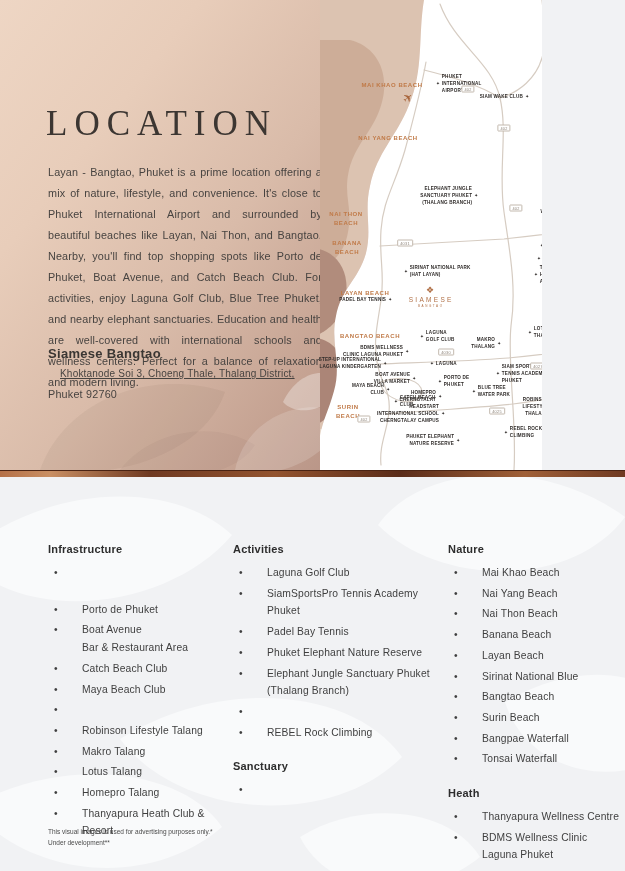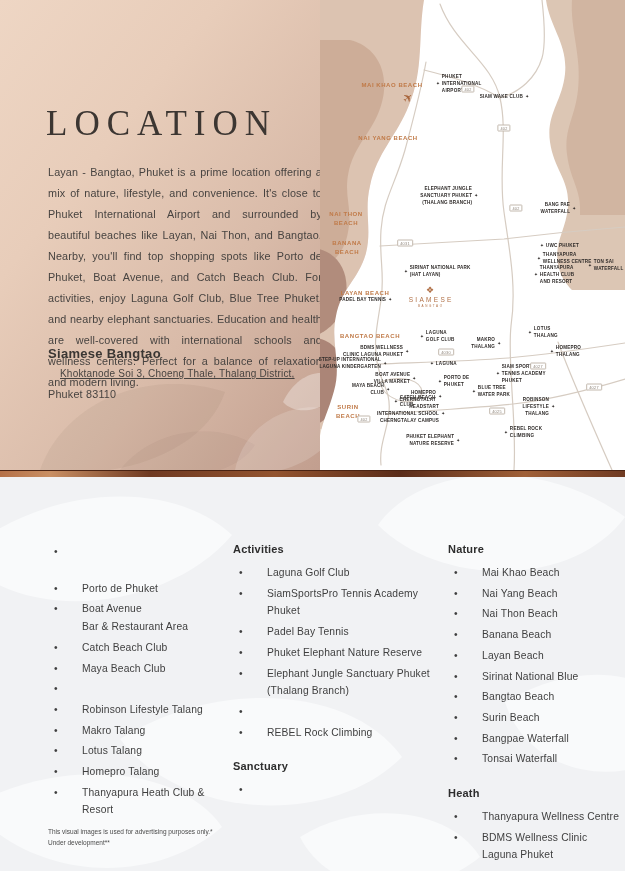--- a/index.html
+++ b/index.html
@@ -3,21 +3,21 @@
 <meta charset="utf-8">
 <style>
   html,body{margin:0;padding:0;}
   body{
     width:625px;height:871px;overflow:hidden;position:relative;
     font-family:"Liberation Sans","DejaVu Sans",sans-serif;
     background:#f1f2f4;
   }
   
   .hero{
-    position:relative;width:625px;height:470px;
+    position:relative;width:542px;height:470px;
     background:linear-gradient(128deg,#eed6c4 0%,#e8cdba 22%,#d9bba9 45%,#c3a090 68%,#ab877c 88%,#a07f76 100%);
     overflow:hidden;
   }
   .panel-decor{position:absolute;left:0;top:0;width:625px;height:470px;}
   .hero h1{
     position:absolute;left:46px;top:104px;margin:0;
     font-family:"Liberation Serif","DejaVu Serif",serif;
     font-weight:400;font-size:35px;letter-spacing:7px;color:#3c3632;
   }
   .intro{
@@ -91,21 +91,21 @@
       <path d="M40,470 C65,400 150,368 225,392 C205,452 118,482 40,470Z" fill="#3d241d" opacity="0.05"></path>
       <path d="M120,470 C150,430 215,420 255,445 C235,478 160,488 120,470Z" fill="#3d241d" opacity="0.04"></path>
       <path d="M235,470 C245,420 300,394 345,414 C332,460 272,482 235,470Z" fill="#ffffff" opacity="0.16"></path>
       <path d="M283,402 C298,370 330,364 343,386 C331,410 297,418 283,402Z" fill="#ffffff" opacity="0.32"></path>
     </svg>
 
     <h1>LOCATION</h1>
     <p class="intro">Layan - Bangtao, Phuket is a prime location offering a mix of nature, lifestyle, and convenience. It's close to Phuket International Airport and surrounded by beautiful beaches like Layan, Nai Thon, and Bangtao. Nearby, you'll find top shopping spots like Porto de Phuket, Boat Avenue, and Catch Beach Club. For activities, enjoy Laguna Golf Club, Blue Tree Phuket, and nearby elephant sanctuaries. Education and health are well-covered with international schools and wellness centers. Perfect for a balance of relaxation and modern living.</p>
     <div class="project">Siamese Bangtao</div>
     <div class="addr1">Khoktanode Soi 3, Choeng Thale, Thalang District,</div>
-    <div class="addr2">Phuket 83110</div>
+    <div class="addr2">Phuket 92760</div>
 
     <div class="map">
       <svg class="base" viewBox="0 0 305 470" width="305" height="470">
 
         <path d="M104,0 C98,35 104,70 89,105 C77,136 57,152 50,186 C44,211 52,229 46,253 C39,279 21,289 16,316 C10,343 22,363 14,391 C8,413 1,423 -1,443 L0,470 L-20,470 L-20,0 Z" fill="#dcc3b1"></path>
         <path d="M30,40 C56,46 70,72 62,102 C55,130 36,142 29,170 C23,196 33,207 28,232 C24,258 6,263 -5,285 L-20,285 L-20,40 Z" fill="#cbab96" opacity="0.9"></path>
         <path d="M-10,248 C12,248 30,266 26,296 C22,323 4,333 -10,338 Z" fill="#b18c7c"></path>
         <path d="M-10,338 C10,336 28,354 24,384 C20,411 2,424 -10,427 Z" fill="#ab8577"></path>
         <path d="M-10,430 C15,425 30,440 26,460 L22,470 L-10,470 Z" fill="#e6d5c6"></path>
 
@@ -309,20 +309,21 @@
         <path d="M120,262 C220,200 352,210 402,280 C330,352 180,342 120,262Z"></path>
         <path d="M505,225 C590,175 672,198 692,258 C632,320 528,300 505,225Z"></path>
         <path d="M-30,330 C60,278 182,290 222,350 C150,412 30,402 -30,330Z"></path>
         <path d="M300,360 C360,322 450,330 480,380 C420,428 330,420 300,360Z"></path>
       </g>
     </svg>
 
     <div class="legend">
         <div class="col">
           <div class="group">
+            <div class="gtitle">Infrastructure</div>
             <ul class="gitems">
               <li class="gitem">
                 <span class="bullet">•</span>
               </li>
             </ul>
           </div>
           <div class="group">
             <ul class="gitems">
               <li class="gitem">
                 <span class="bullet">•</span>

